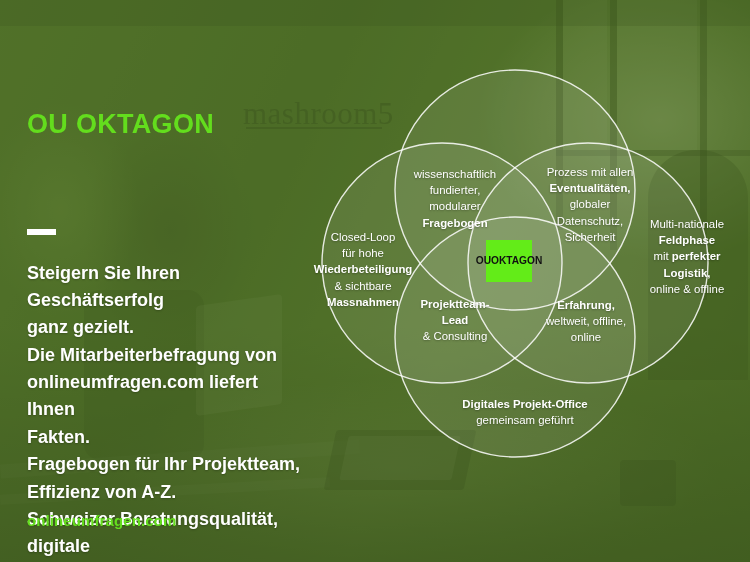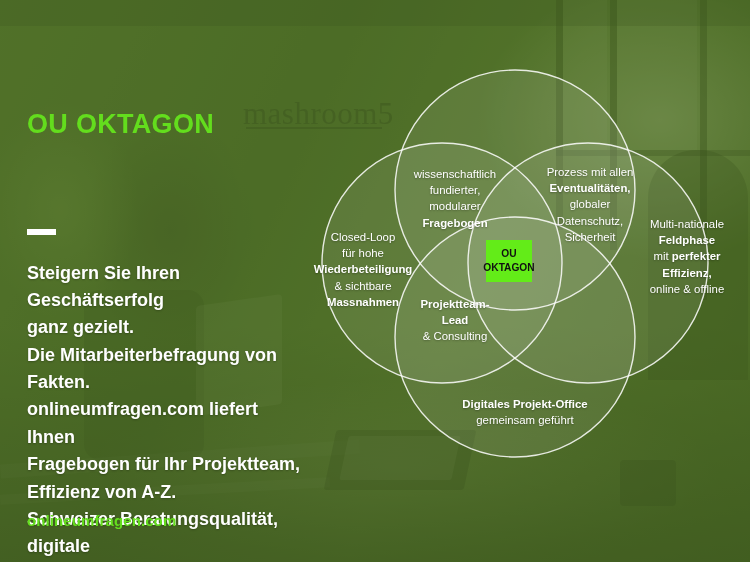--- a/index.html
+++ b/index.html
@@ -167,21 +167,21 @@
     left: 486px;
     top: 240px;
     width: 46px;
     height: 42px;
     background: #63ec18;
     color: #111111;
     font-size: 10.2px;
     font-weight: bold;
     line-height: 1.35;
     display: flex;
-    flex-direction: column;
+    flex-direction: row;
     align-items: center;
     justify-content: center;
     text-align: center;
     z-index: 9;
   }
 </style>
 </head>
 <body>
 
 <div id="slide">
@@ -210,22 +210,22 @@
 
   <div class="green-wash"></div>
 
   <div class="left-col">
     <h1 class="title">OU OKTAGON</h1>
     <div class="dash"></div>
     <div class="body-text">
       <p>Steigern Sie Ihren Geschäftserfolg</p>
       <p>ganz gezielt.</p>
       <p>Die Mitarbeiterbefragung von</p>
+      <p>onlineumfragen.com liefert Ihnen</p>
       <p>Fakten.</p>
-      <p>onlineumfragen.com liefert Ihnen</p>
       <p>Fragebogen für Ihr Projektteam,</p>
       <p>Effizienz von A-Z.</p>
       <p>Schweizer Beratungsqualität, digitale</p>
     </div>
   </div>
 
   <div class="footer">onlineumfragen.com</div>
 
   <div class="venn">
     <svg width="450" height="440" viewBox="0 0 450 440">
@@ -259,30 +259,35 @@
     <span>für hohe</span><br>
     <b>Wiederbeteiligung</b><br>
     <span>&amp; sichtbare</span><br>
     <b>Massnahmen</b>
   </div>
 
   <div class="venn-label lbl-right">
     <span>Multi-nationale</span><br>
     <b>Feldphase</b><br>
     <span>mit </span><b>perfekter</b><br>
-    <b>Effizienz,</b><br>
+    <b>Logistik,</b><br>
     <span>online &amp; offline</span>
   </div>
 
   <div class="venn-label lbl-downleft">
     <b>Projektteam-</b><br>
     <b>Lead</b><br>
     <span>&amp; Consulting</span>
   </div>
 
+  <div class="venn-label lbl-downright">
+    <b>Erfahrung,</b><br>
+    <span>weltweit, offline,</span><br>
+    <span>online</span>
+  </div>
 
   <div class="venn-label lbl-bottom">
     <b>Digitales Projekt-Office</b><br>
     <span>gemeinsam geführt</span>
   </div>
 
   <div class="center-badge">
     <span>OU</span>
     <span>OKTAGON</span>
   </div>

